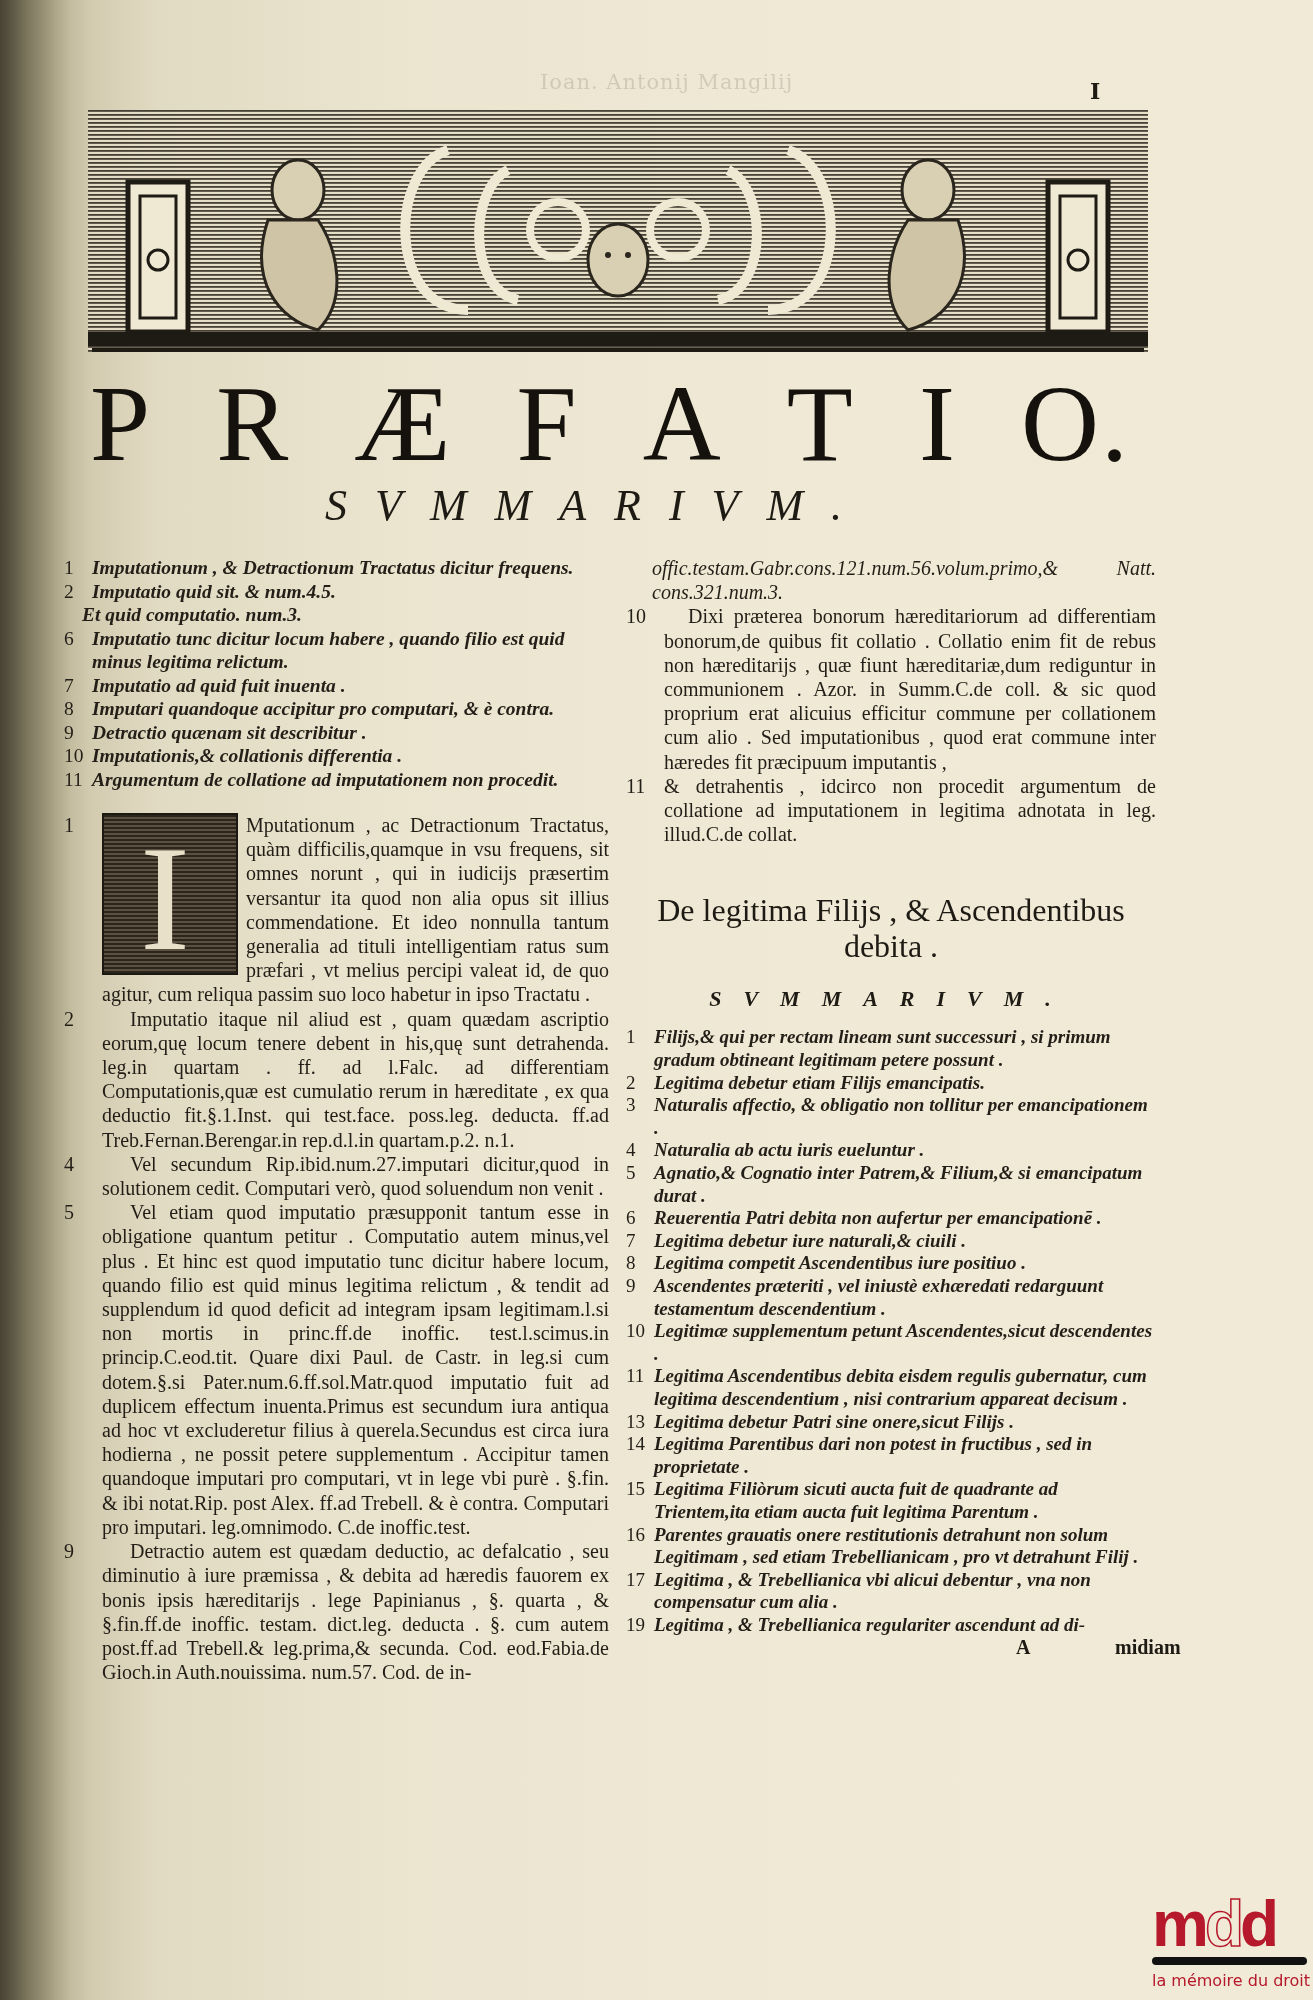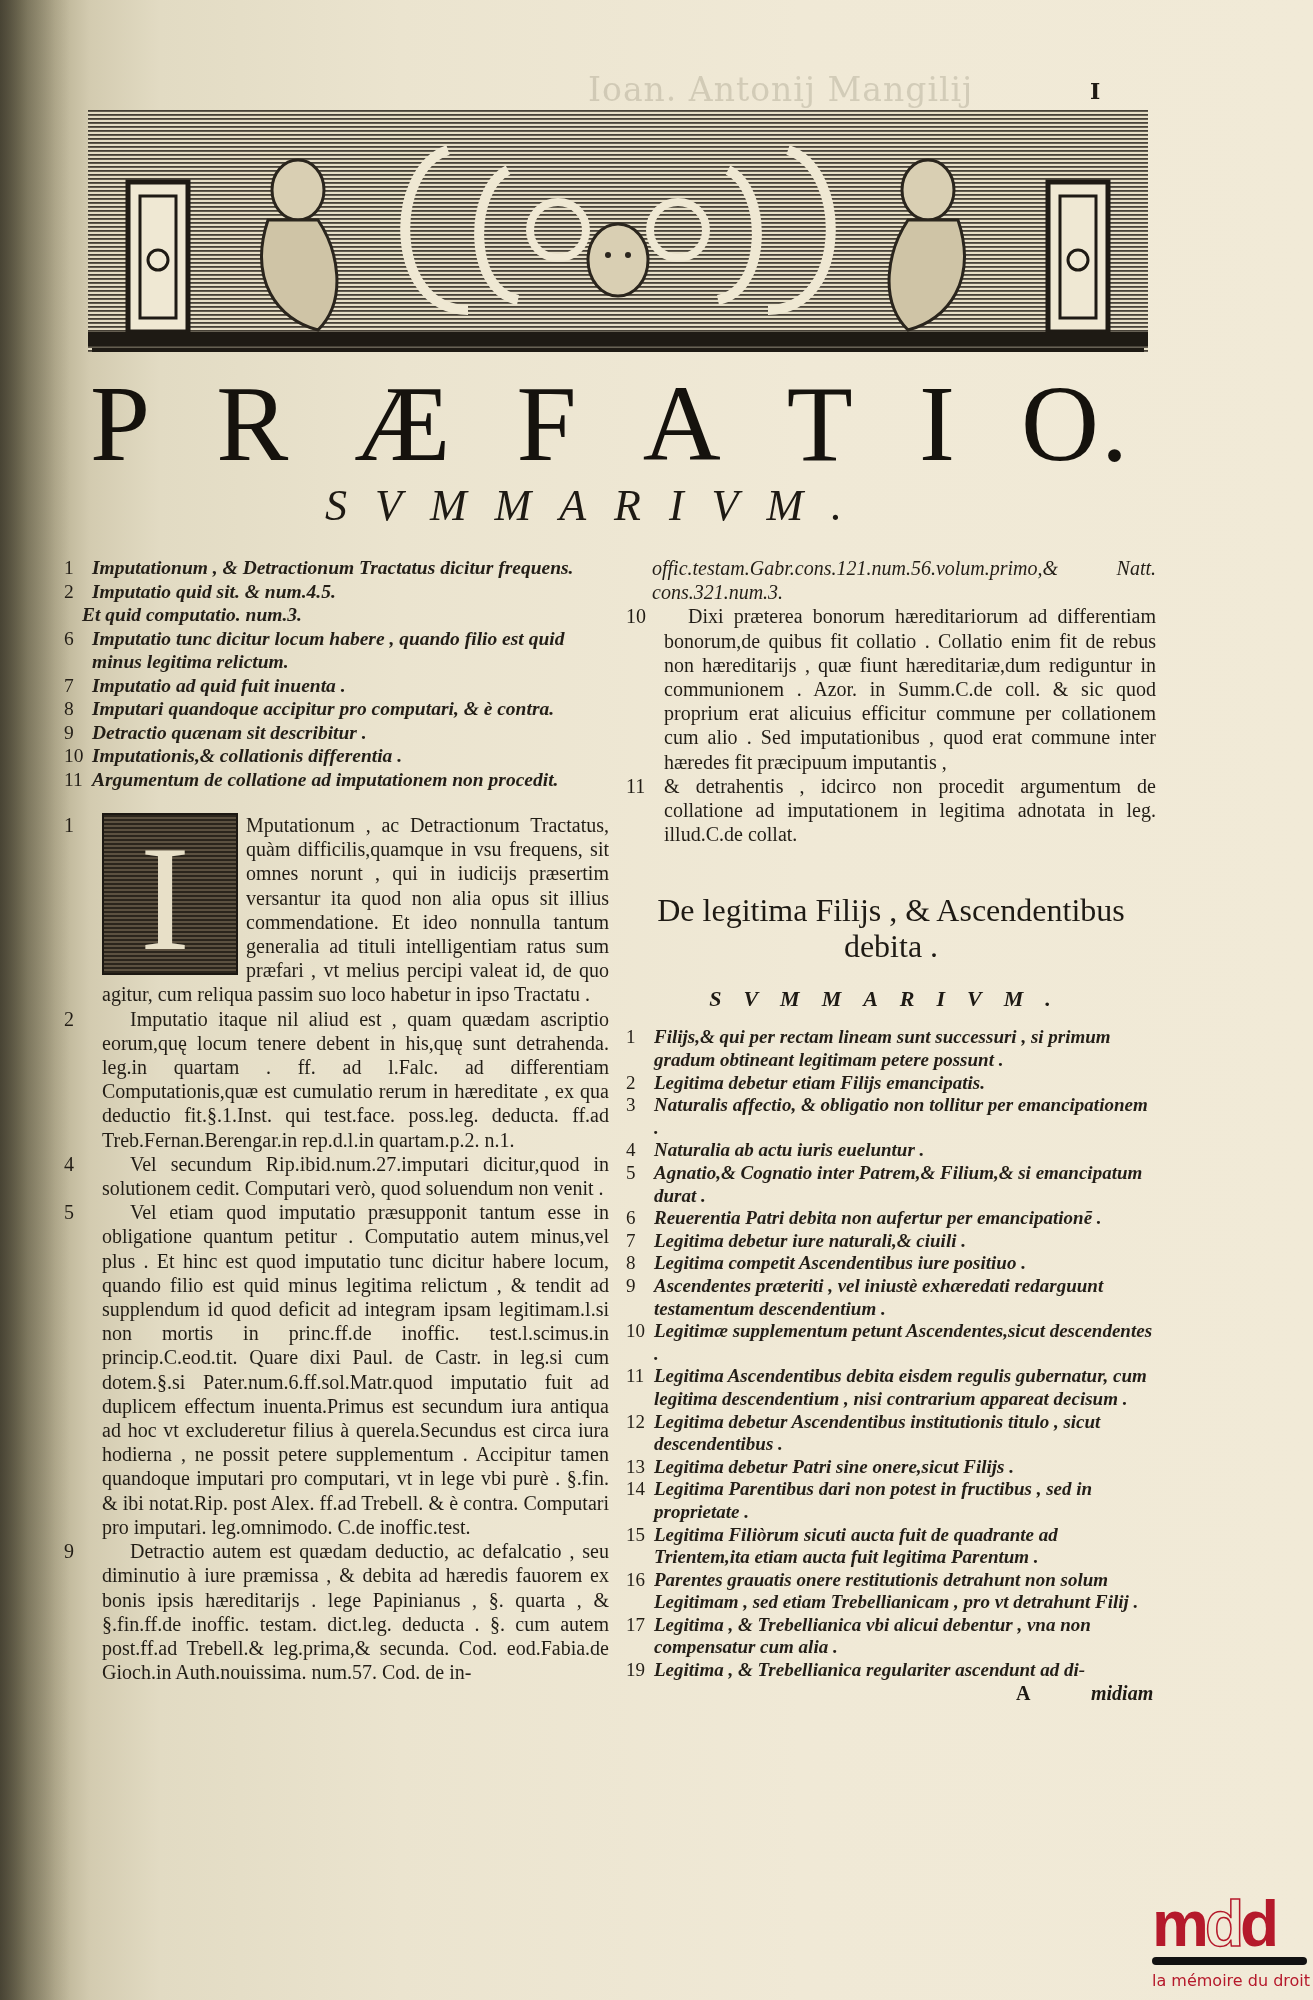--- a/index.html
+++ b/index.html
@@ -1,21 +1,21 @@
 <!DOCTYPE html>
 <html><head>
 <meta charset="utf-8">
 <style>
   html,body{margin:0;padding:0;}
   body{width:1313px;height:2000px;position:relative;overflow:hidden;
     background:linear-gradient(90deg,#6f6a55 0px,#8a8468 20px,#b8b092 55px,#d3cbb0 90px,#e2dbc3 160px,#ebe4cf 400px,#f0e9d6 800px,#f1ead7 1313px);
     font-family:"DejaVu Serif",serif;color:#1e1a14;}
   .gutter-shadow{position:absolute;left:0;top:0;width:70px;height:2000px;
     background:linear-gradient(90deg,rgba(40,36,25,.55),rgba(60,55,40,.25) 40%,rgba(0,0,0,0));}
-  .ghost-header{position:absolute;left:588px;top:70px;font-size:33px;color:rgba(80,70,50,.18);letter-spacing:1px;}
+  .ghost-header{position:absolute;left:540px;top:70px;font-size:21px;color:rgba(80,70,50,.18);letter-spacing:1px;}
   .folio{position:absolute;left:1090px;top:78px;font-size:22px;font-weight:bold;}
   .headpiece{position:absolute;left:88px;top:110px;width:1060px;height:242px;}
   .title{position:absolute;left:90px;top:370px;width:1040px;display:flex;justify-content:space-between;
     font-family:"Liberation Serif",serif;font-size:108px;line-height:1;color:#15120d;letter-spacing:2px;}
   .summ{position:absolute;left:325px;top:480px;font-family:"Liberation Serif",serif;font-style:italic;
     font-size:44px;letter-spacing:28px;color:#1e1a14;}
   .col{position:absolute;font-family:"Liberation Serif",serif;}
   .s-list{list-style:none;margin:0;padding:0;font-style:italic;font-size:19.5px;line-height:23.5px;font-weight:bold;color:#231e17;}
   .s-list li{position:relative;padding-left:28px;}
   .s-list li .n{position:absolute;left:0;font-style:normal;font-weight:normal;}
@@ -145,31 +145,30 @@
     <li><span class="n">2</span><span>Legitima debetur etiam Filijs emancipatis.</span></li>
     <li><span class="n">3</span><span>Naturalis affectio, &amp; obligatio non tollitur per emancipationem .</span></li>
     <li><span class="n">4</span><span>Naturalia ab actu iuris eueluntur .</span></li>
     <li><span class="n">5</span><span>Agnatio,&amp; Cognatio inter Patrem,&amp; Filium,&amp; si emancipatum durat .</span></li>
     <li><span class="n">6</span><span>Reuerentia Patri debita non aufertur per emancipationē .</span></li>
     <li><span class="n">7</span><span>Legitima debetur iure naturali,&amp; ciuili .</span></li>
     <li><span class="n">8</span><span>Legitima competit Ascendentibus iure positiuo .</span></li>
     <li><span class="n">9</span><span>Ascendentes præteriti , vel iniustè exhæredati redarguunt testamentum descendentium .</span></li>
     <li><span class="n">10</span><span>Legitimæ supplementum petunt Ascendentes,sicut descendentes .</span></li>
     <li><span class="n">11</span><span>Legitima Ascendentibus debita eisdem regulis gubernatur, cum legitima descendentium , nisi contrarium appareat decisum .</span></li>
-    <li><span class="n">12</span><span>Legitima debetur Ascendentibus institutionis titulo , sicut descendentibus .</span></li>
     <li><span class="n">13</span><span>Legitima debetur Patri sine onere,sicut Filijs .</span></li>
     <li><span class="n">14</span><span>Legitima Parentibus dari non potest in fructibus , sed in proprietate .</span></li>
     <li><span class="n">15</span><span>Legitima Filiòrum sicuti aucta fuit de quadrante ad Trientem,ita etiam aucta fuit legitima Parentum .</span></li>
     <li><span class="n">16</span><span>Parentes grauatis onere restitutionis detrahunt non solum Legitimam , sed etiam Trebellianicam , pro vt detrahunt Filij .</span></li>
     <li><span class="n">17</span><span>Legitima , &amp; Trebellianica vbi alicui debentur , vna non compensatur cum alia .</span></li>
     <li><span class="n">19</span><span>Legitima , &amp; Trebellianica regulariter ascendunt ad di-</span></li>
   </ul>
   <div style="position:relative;height:26px;font-size:20px;">
     <span style="position:absolute;left:390px;font-weight:bold;">A</span>
-    <span style="position:absolute;left:465px;font-style:italic;font-weight:bold;">midiam</span>
+    <span style="position:absolute;left:489px;font-weight:bold;">midiam</span>
   </div>
 </div>
 
 <div class="logo">
   <div class="logo-mark"><span>m</span><span class="hollow">d</span><span>d</span></div>
   <div class="logo-bar"></div>
   <div class="logo-text">la mémoire du droit</div>
 </div>
 
 </body></html>

